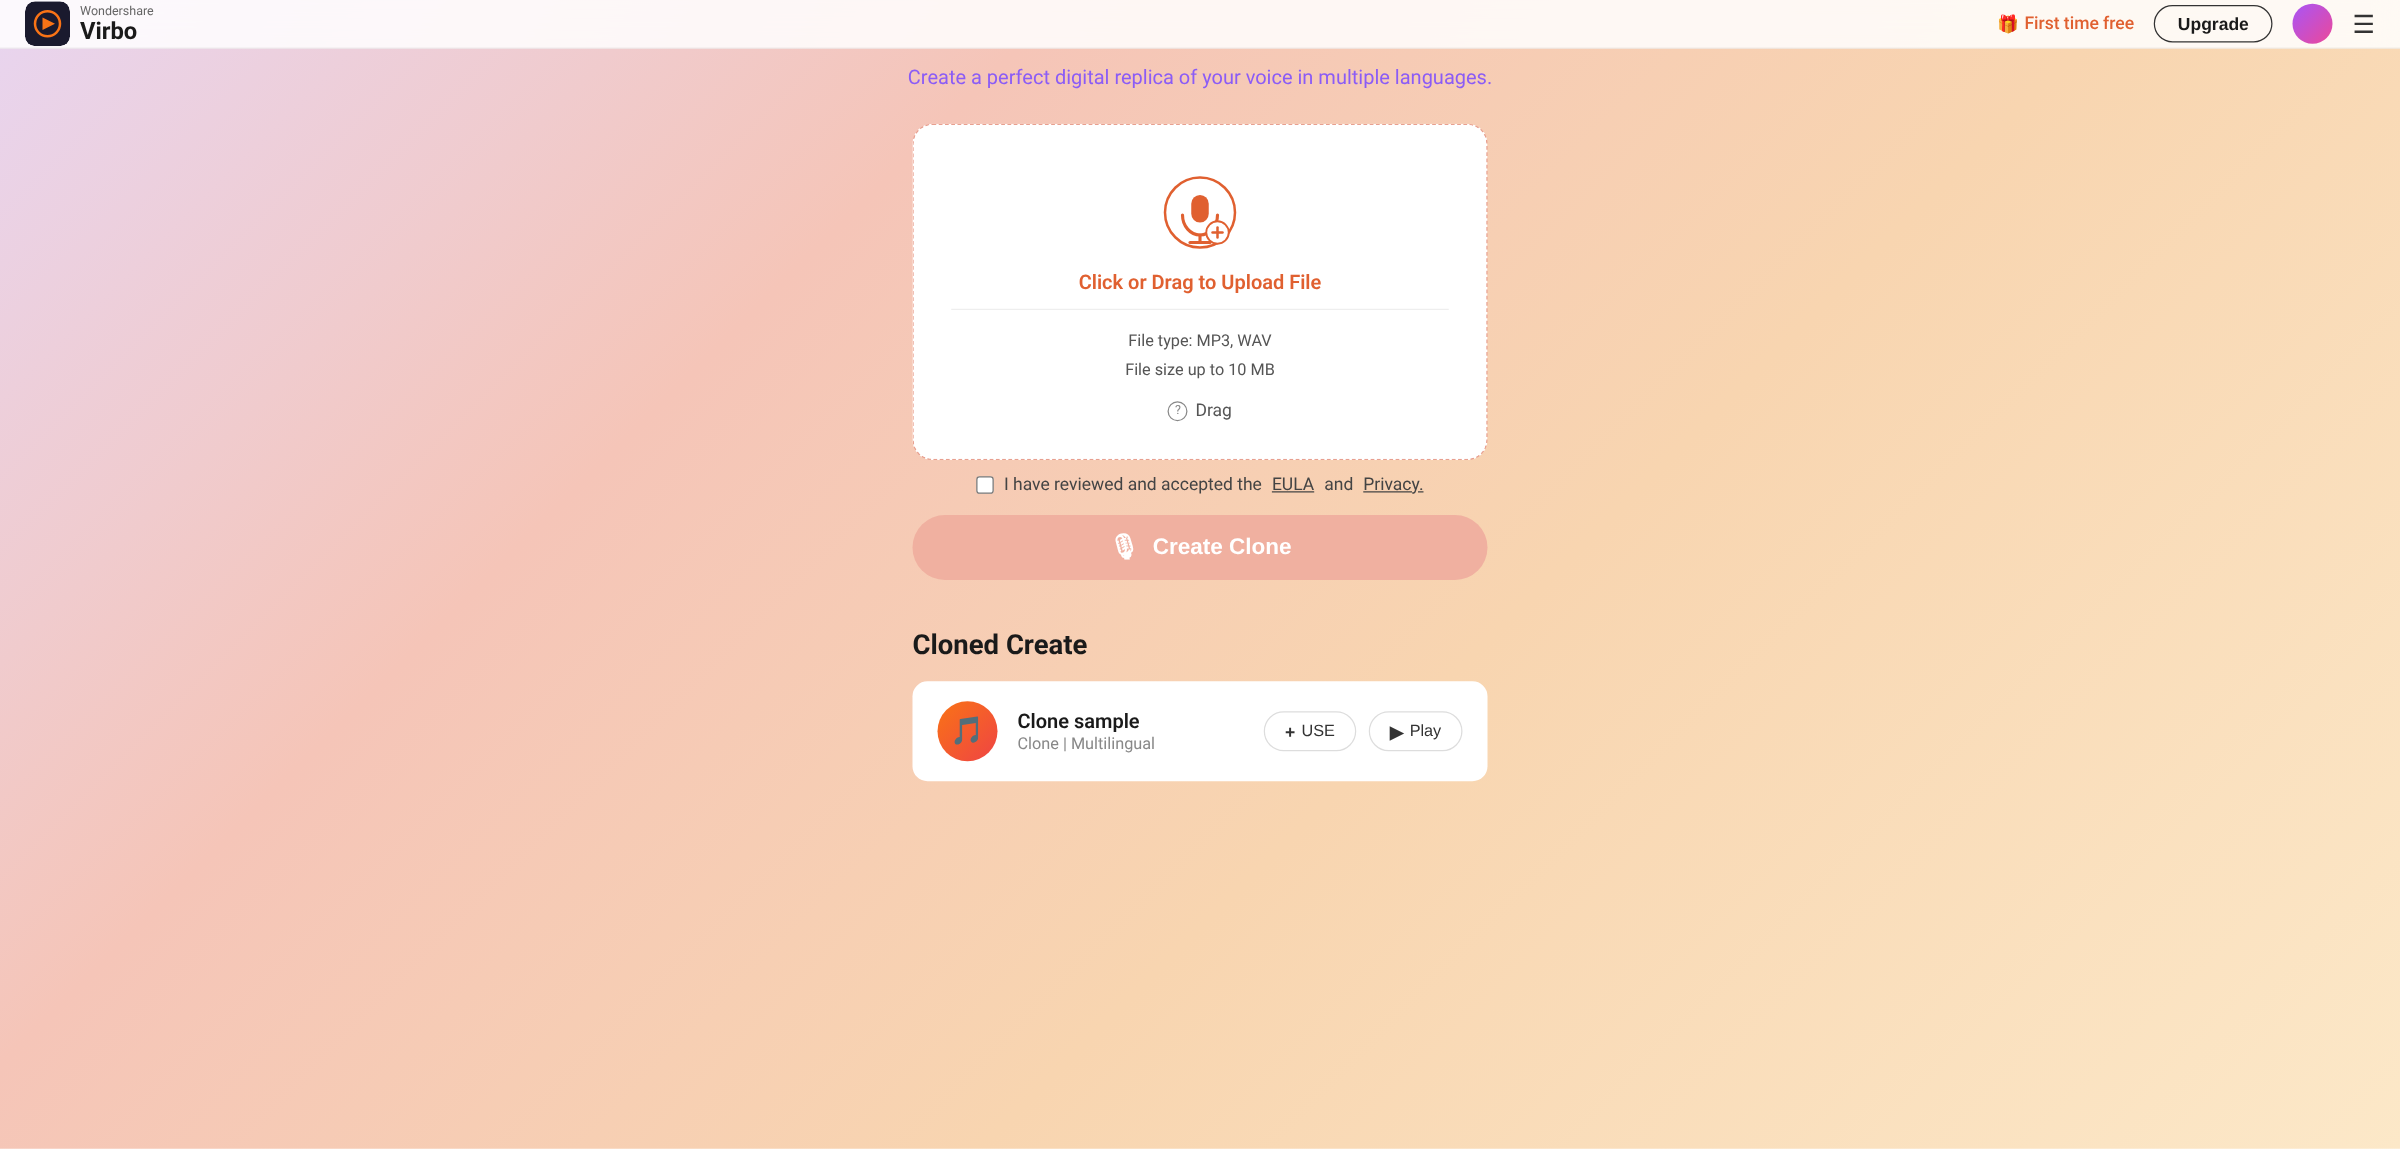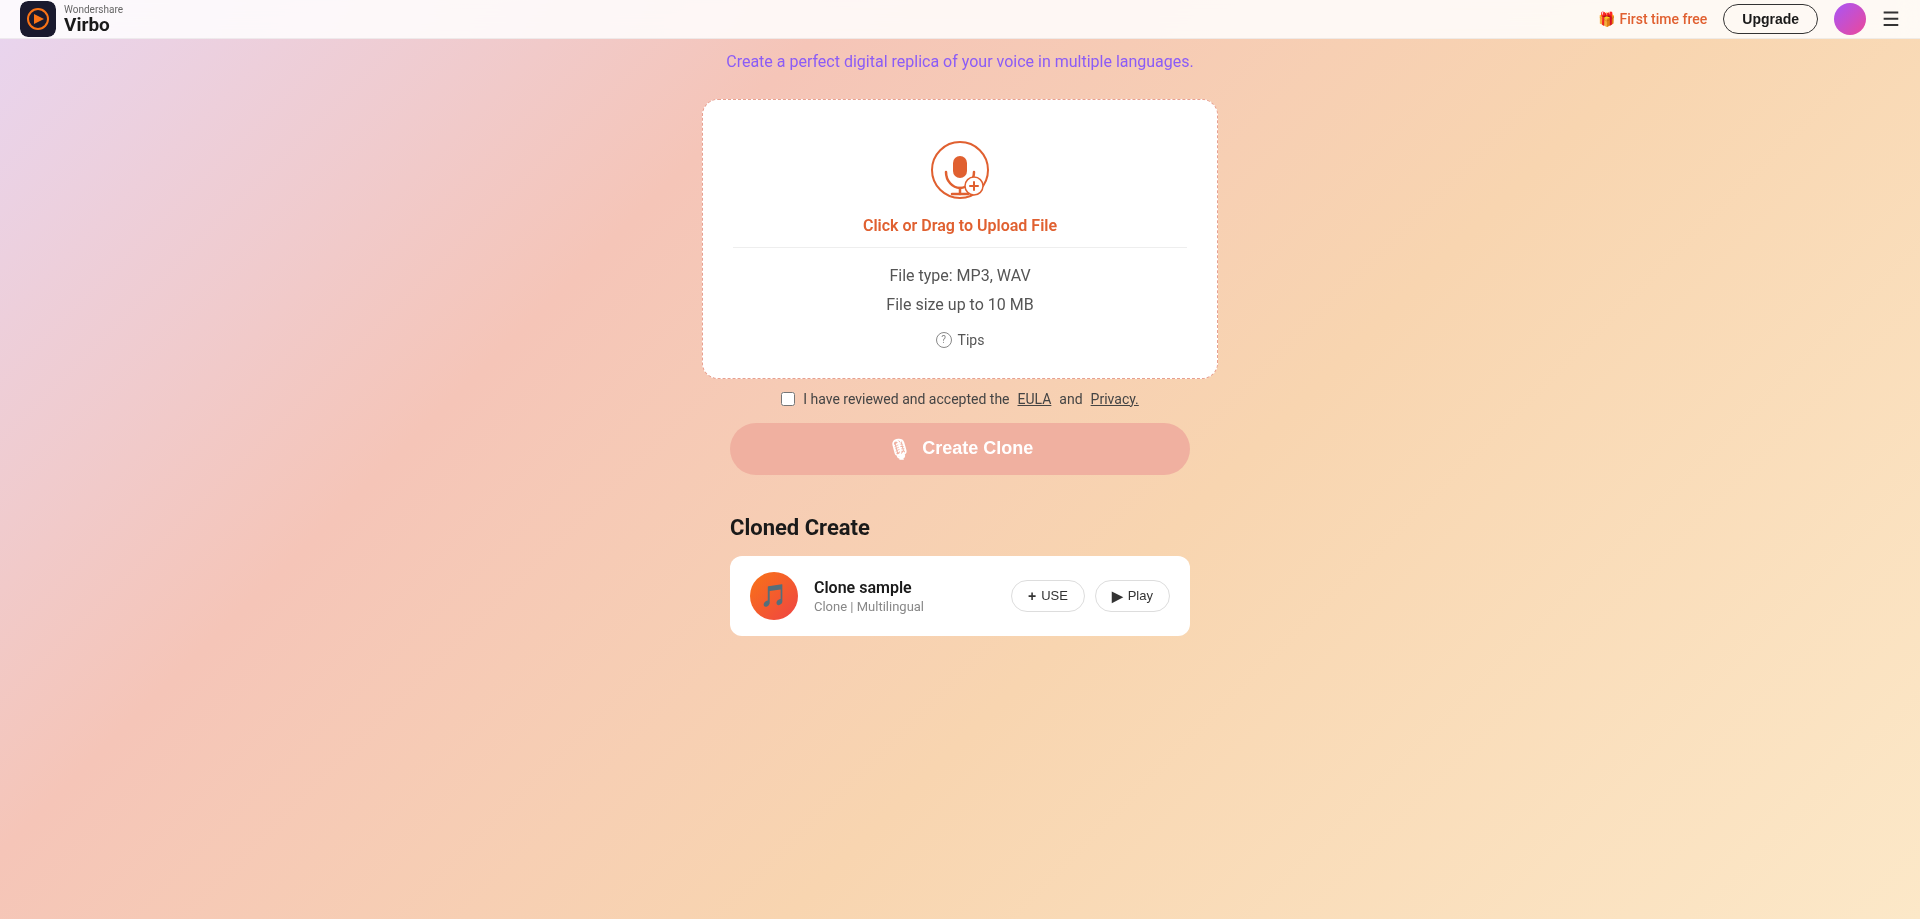--- a/index.html
+++ b/index.html
@@ -124,21 +124,21 @@
       font-size: 16px;
       color: #8b5cf6;
       margin-bottom: 28px;
     }
 
     
     .upload-card {
       background: white;
       border-radius: 16px;
       border: 1.5px dashed #e8a090;
-      width: 516px;
+      width: 460px;
       padding: 40px 30px 30px;
       display: flex;
       flex-direction: column;
       align-items: center;
       gap: 12px;
     }
 
     .mic-upload-icon {
       width: 64px;
       height: 64px;
@@ -153,21 +153,21 @@
     }
 
     .file-info {
       text-align: center;
       border-top: 1px solid #eee;
       padding-top: 14px;
       width: 100%;
     }
 
     .file-info p {
-      font-size: 16px;
+      font-size: 13px;
       color: #555;
       line-height: 1.8;
     }
 
     .tips-row {
       display: flex;
       align-items: center;
       gap: 6px;
       font-size: 14px;
       color: #555;
@@ -353,21 +353,21 @@
 
     <span class="upload-label">Click or Drag to Upload File</span>
 
     <div class="file-info">
       <p>File type: MP3, WAV</p>
       <p>File size up to 10 MB</p>
     </div>
 
     <div class="tips-row">
       <div class="tips-circle">?</div>
-      <span>Tips</span>
+      <span>Drag</span>
     </div>
   </div>
 
   <div class="agreement-row">
     <input type="checkbox" style="">
     <span>I have reviewed and accepted the</span>
     <a href="#">EULA</a>
     <span>and</span>
     <a href="#">Privacy.</a>
   </div>

